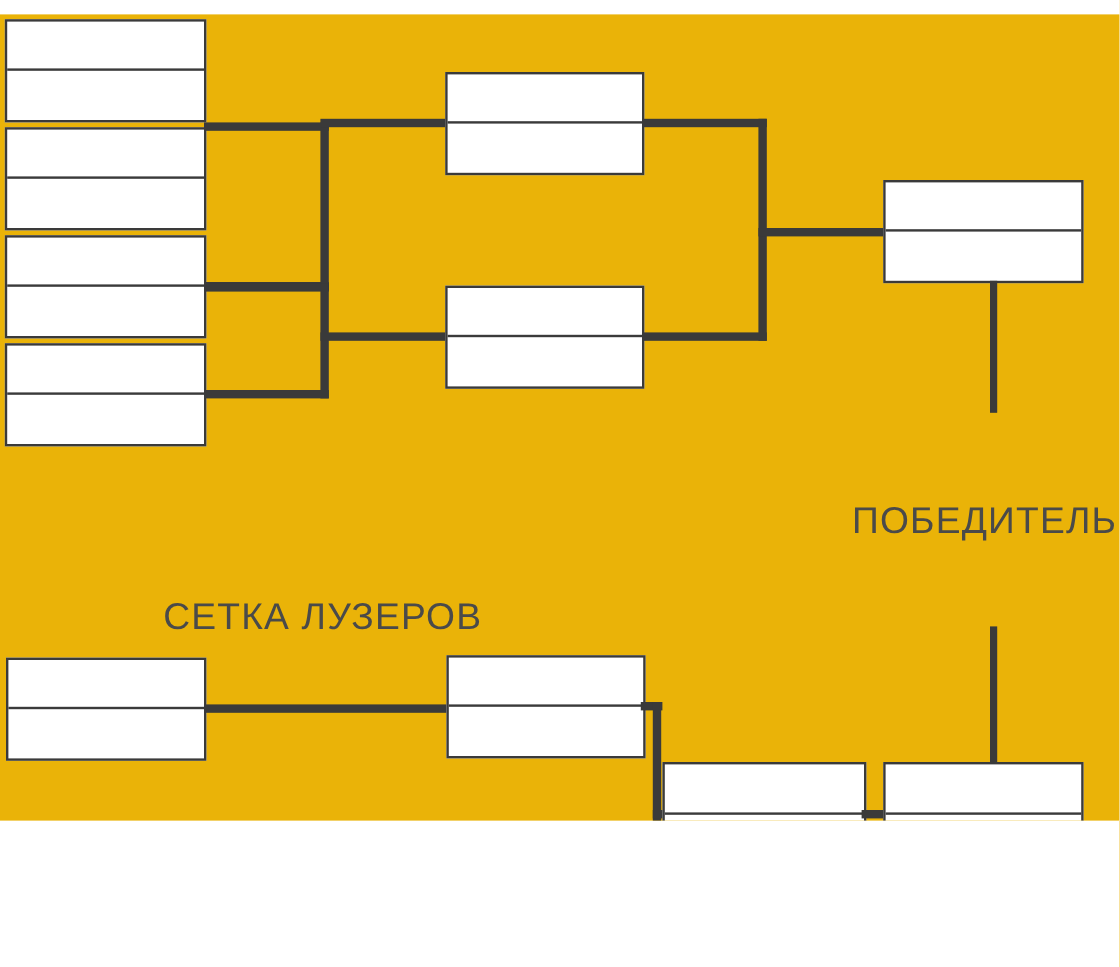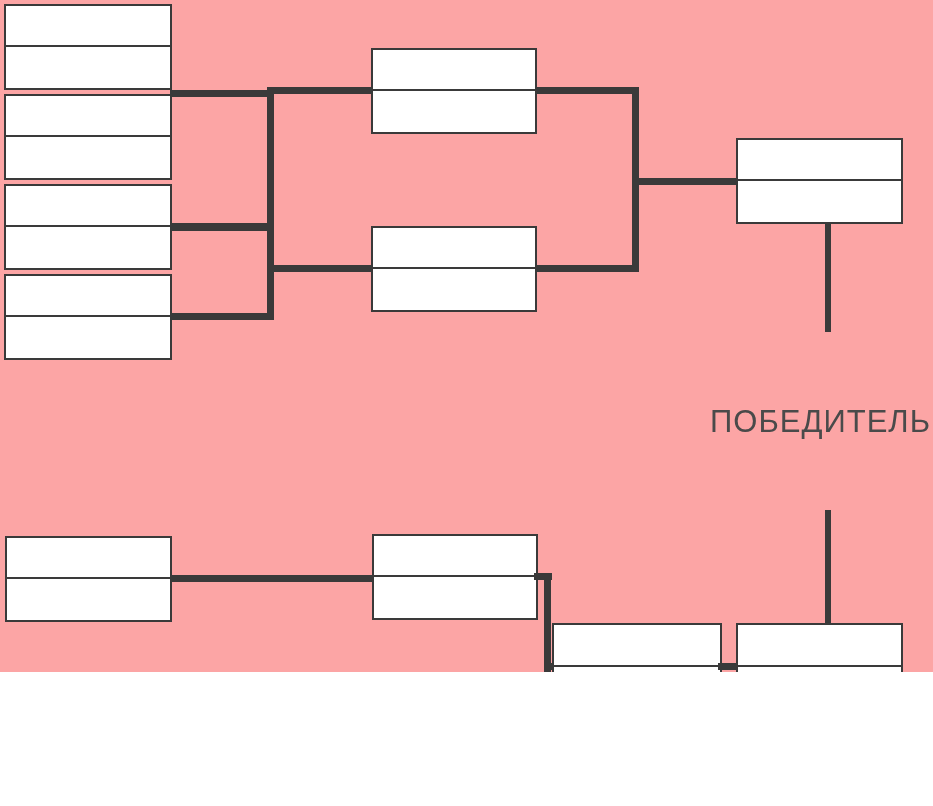--- a/index.html
+++ b/index.html
@@ -8,22 +8,23 @@
     padding: 0;
     background: #ffffff;
   }
   body {
     font-family: "Liberation Sans", sans-serif;
   }
   #bracket-root {
     position: relative;
     width: 933px;
     height: 672px;
-    background: #fca5a5;
+    background: #eab308;
     overflow: hidden;
+    margin-top: 12px;
   }
 
   
   .match-box {
     position: absolute;
     box-sizing: border-box;
     border: 2px solid #3a3a3a;
     background: #ffffff;
   }
   .match-box .slot {
@@ -118,20 +119,21 @@
 
   <div class="match-box" style="left:736px; top:138px; width:167px; height:86px;">
     <div class="slot slot-top"></div>
     <div class="slot slot-bottom"></div>
   </div>
 
   <div class="stem" style="left:825px; top:222px; height:110px;"></div>
 
   <div class="caption" style="left:710px; top:404px;">ПОБЕДИТЕЛЬ</div>
 
+  <div class="caption" style="left:136px; top:484px;">СЕТКА ЛУЗЕРОВ</div>
 
   <div class="stem" style="left:825px; top:510px; height:115px;"></div>
 
   <div class="match-box" style="left:5px; top:536px; width:167px; height:86px;">
     <div class="slot slot-top"></div>
     <div class="slot slot-bottom"></div>
   </div>
 
   <div class="match-box" style="left:5px; top:715px; width:167px; height:86px;">
     <div class="slot slot-top"></div>

